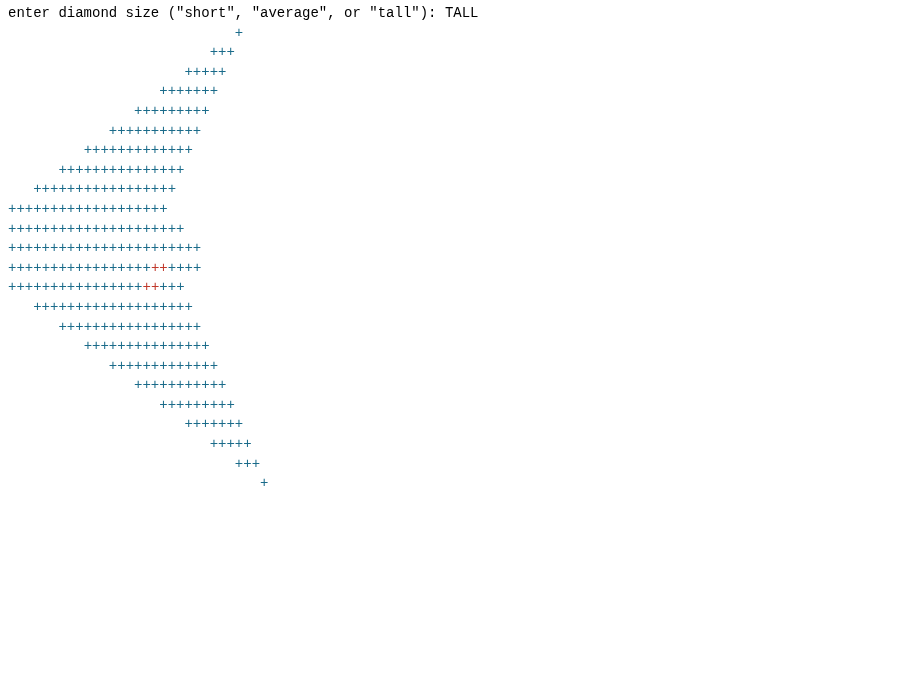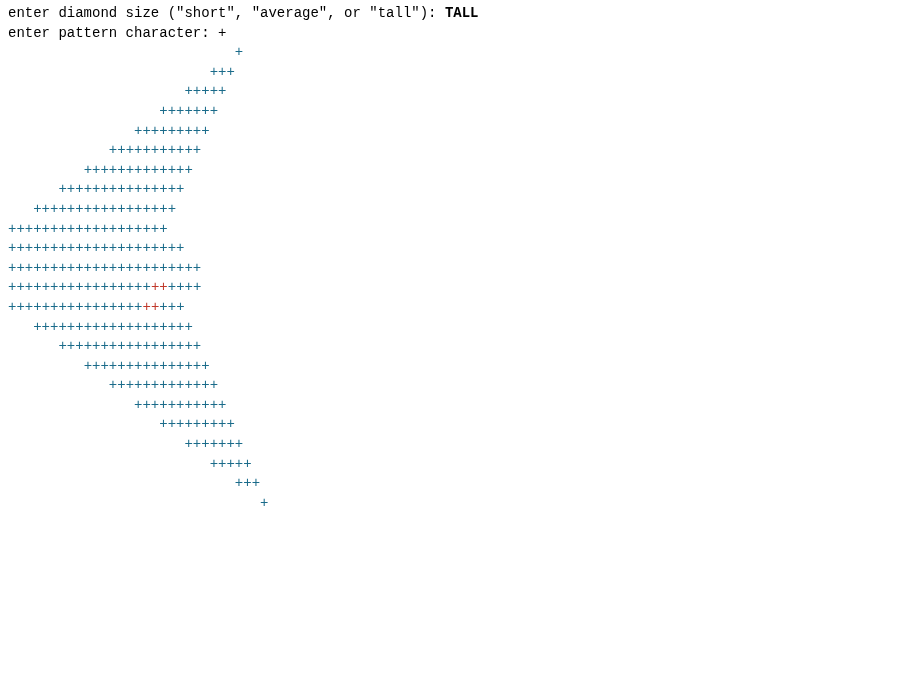--- a/index.html
+++ b/index.html
@@ -9,39 +9,38 @@
       font-size: 14px;
       line-height: 1.4;
       padding: 4px 8px;
       color: #000000;
     }
     .prompt-line {
       color: #000000;
       white-space: pre;
     }
     .bold {
-      font-weight: bold;
+      font-weight: normal;
     }
     .diamond-container {
       white-space: pre;
       line-height: 1.4;
     }
     .diamond-line {
       display: block;
     }
     
     .plus-blue { color: #1a6b8a; }
     .plus-red  { color: #c0392b; }
   </style>
 </head>
 <body>
 
 <div>
   <div class="prompt-line">enter diamond size ("short", "average", <span>or</span> "tall"): <span class="bold">TALL</span></div>
-  <div class="prompt-line">enter pattern character: +</div>
   <div class="diamond-container" id="diamond"><span class="diamond-line"><span>                           </span><span class="plus-blue">+</span>
 </span><span class="diamond-line"><span>                        </span><span class="plus-blue">+++</span>
 </span><span class="diamond-line"><span>                     </span><span class="plus-blue">+++++</span>
 </span><span class="diamond-line"><span>                  </span><span class="plus-blue">+++++++</span>
 </span><span class="diamond-line"><span>               </span><span class="plus-blue">+++++++++</span>
 </span><span class="diamond-line"><span>            </span><span class="plus-blue">+++++++++++</span>
 </span><span class="diamond-line"><span>         </span><span class="plus-blue">+++++++++++++</span>
 </span><span class="diamond-line"><span>      </span><span class="plus-blue">+++++++++++++++</span>
 </span><span class="diamond-line"><span>   </span><span class="plus-blue">+++++++++++++++++</span>
 </span><span class="diamond-line"><span></span><span class="plus-blue">+++++++++++++++++++</span>

